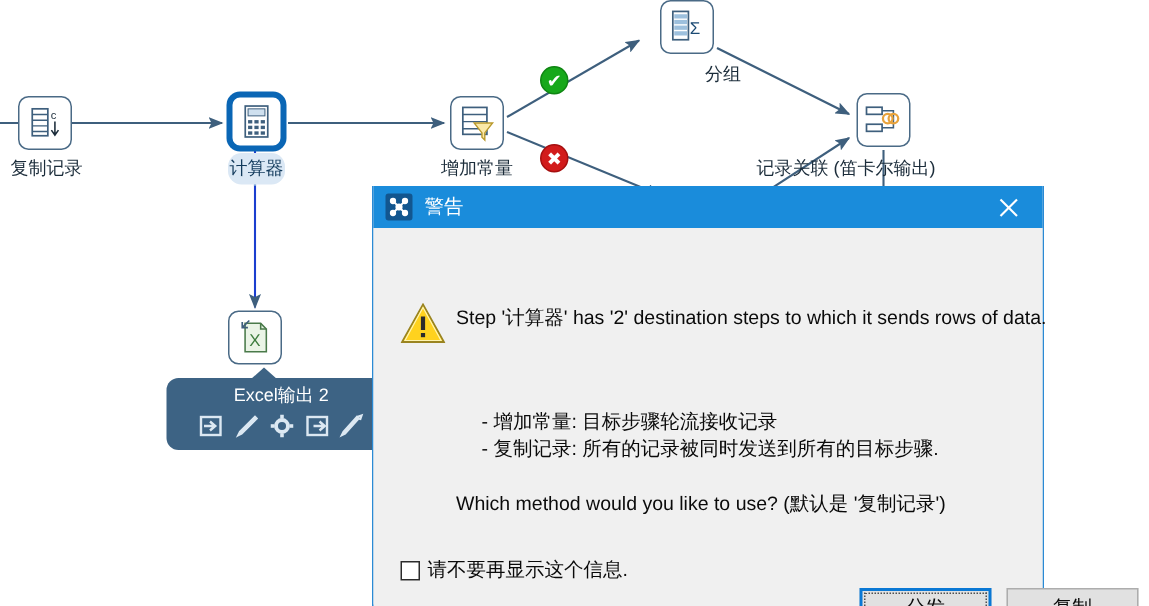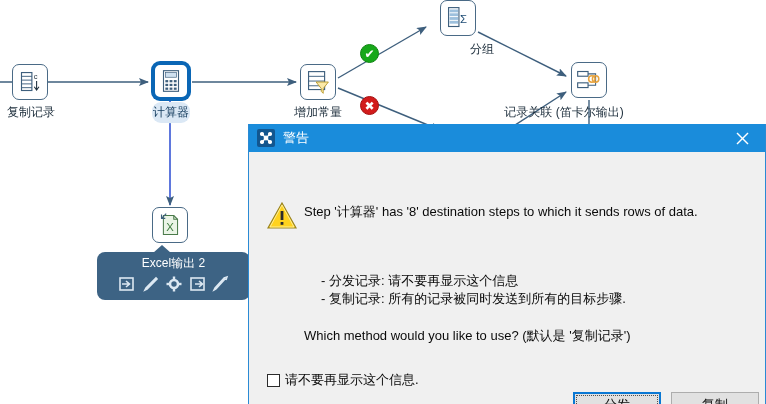--- a/index.html
+++ b/index.html
@@ -51,21 +51,21 @@
     box-sizing:border-box;
     display:flex;align-items:center;justify-content:center;
     color:#fff;font-size:12px;font-weight:bold;line-height:1;
   }
   .badge.ok{background:#17a81a;border:1px solid #0f8512;}
   .badge.no{background:#d21b1b;border:1px solid #a50f0f;}
 
   
   #excel-toolbar{
     position:absolute;
-    left:97px;top:252px;width:153px;height:48px;
+    left:111px;top:252px;width:153px;height:48px;
     background:#3d6384;
     border-radius:8px;
     box-sizing:border-box;
   }
   #excel-toolbar .tb-title{
     color:#ffffff;font-size:12px;text-align:center;
     padding-top:3px;letter-spacing:0px;
   }
   #excel-toolbar .tb-icons{
     display:flex;justify-content:center;align-items:center;gap:3px;
@@ -75,21 +75,21 @@
     position:absolute;left:56px;top:-7px;
     width:0;height:0;
     border-left:9px solid transparent;
     border-right:9px solid transparent;
     border-bottom:8px solid #3d6384;
   }
 
   
   #dialog{
     position:absolute;left:248px;top:124px;
-    width:518px;height:280px;
+    width:448px;height:280px;
     box-sizing:border-box;
     background:#f0f0f0;
     border:1px solid #2a8ad4;
     border-top:none;
   }
   #titlebar{
     height:28px;background:#1a8cdb;
     display:flex;align-items:center;
     position:relative;
   }
@@ -342,22 +342,22 @@
 
     <span id="warn-icon">
       <svg width="30" height="27" viewBox="0 0 30 27">
         <path d="M15,1 L29,26 L1,26 z" fill="#ffd21e" stroke="#9a8420" stroke-width="1.2"></path>
         <path d="M15,3 L27,25 L3,25 z" fill="none" stroke="#fff4b0" stroke-width="0.8"></path>
         <rect x="13.6" y="9" width="2.8" height="9" fill="#2b2b2b"></rect>
         <rect x="13.6" y="20" width="2.8" height="2.8" fill="#2b2b2b"></rect>
       </svg>
     </span>
 
-    <div class="msg" id="msg1">Step '计算器' has '8' destination steps to which it sends rows of data.</div>
-    <div class="msg" id="msg3" style="left:72px;">- 分发记录: 请不要再显示这个信息</div>
+    <div class="msg" id="msg1">Step '计算器' has '2' destination steps to which it sends rows of data.</div>
+    <div class="msg" id="msg3" style="left:72px;">- 增加常量: 目标步骤轮流接收记录</div>
     <div class="msg" id="msg4" style="left:72px;">- 复制记录: 所有的记录被同时发送到所有的目标步骤.</div>
     <div class="msg" id="msg5">Which method would you like to use? (默认是 '复制记录')</div>
 
     <div id="dontshow">
       <span class="cbox"></span>
       <span class="lbl">请不要再显示这个信息.</span>
     </div>
 
     <div class="btn" id="btn-distribute">
       <span class="focusring"></span>

